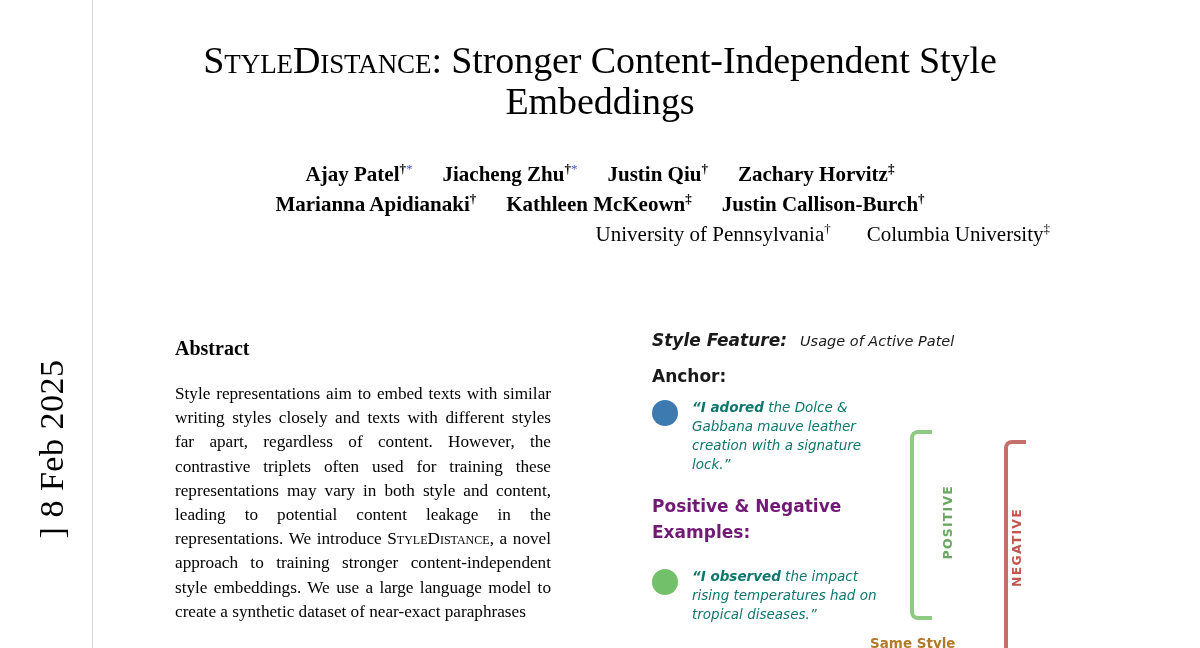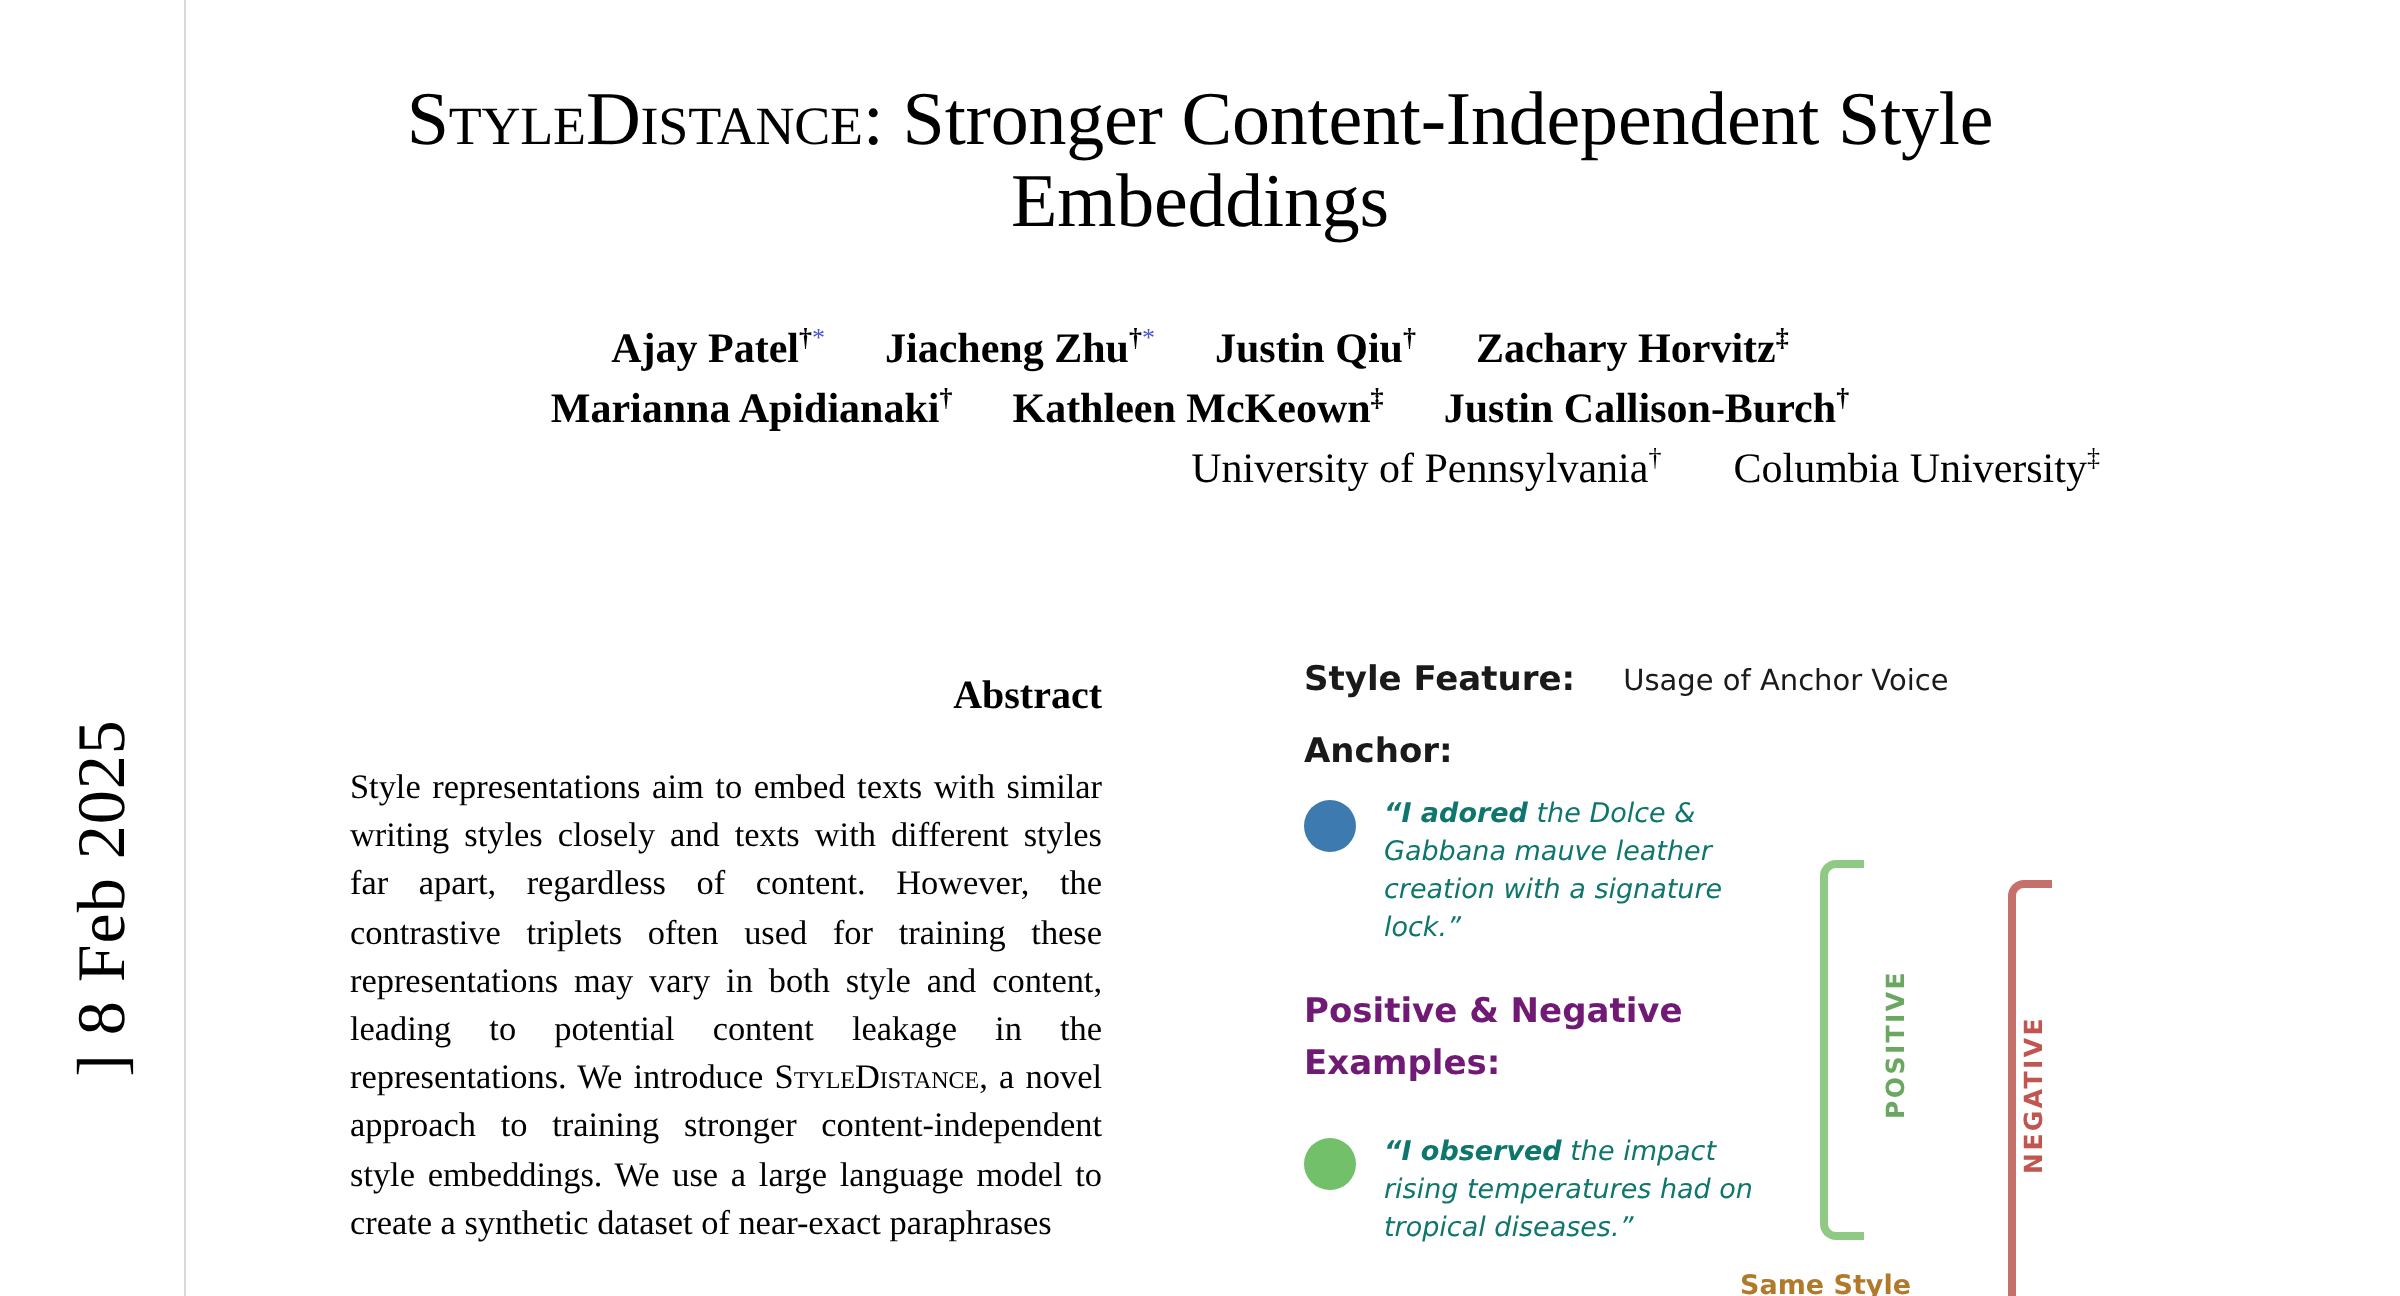--- a/index.html
+++ b/index.html
@@ -106,21 +106,21 @@
     display: inline-block;
     width: 36px;
   }
 
   
   .abstract-head {
     position: absolute;
     left: 175px;
     top: 337px;
     width: 376px;
-    text-align: right;
+    text-align: left;
     font-size: 20px;
     font-weight: bold;
   }
   .abstract-body {
     position: absolute;
     left: 175px;
     top: 382px;
     width: 376px;
     font-size: 17.2px;
     line-height: 24.2px;
@@ -136,21 +136,22 @@
   .figure {
     position: absolute;
     left: 652px;
     top: 330px;
     width: 420px;
     font-family: "DejaVu Sans", sans-serif;
   }
   .fig-row-feature {
     display: flex;
     align-items: baseline;
-    gap: 24px;
+    gap: 13px;
+    font-style: italic;
   }
   .fig-label-strong {
     font-size: 17px;
     font-weight: bold;
     color: #1a1a1a;
   }
   .fig-feature-value {
     font-size: 14.5px;
     color: #1a1a1a;
   }
@@ -271,21 +272,21 @@
 
 <div class="abstract-head">Abstract</div>
 <div class="abstract-body">
   <span>Style representations aim to embed texts with similar writing styles closely and texts with different styles far apart, regardless of content. However, the contrastive triplets often used for training these representations may vary in both style and content, leading to potential content leakage in the representations. We introduce </span><span class="sc">StyleDistance</span><span>, a novel approach to training stronger content-independent style embeddings. We use a large language model to create a synthetic dataset of near-exact paraphrases</span>
 </div>
 
 <div class="figure">
 
   <div class="fig-row-feature">
     <span class="fig-label-strong">Style Feature:</span>
-    <span class="fig-feature-value">Usage of Anchor Voice</span>
+    <span class="fig-feature-value">Usage of Active Patel</span>
   </div>
 
   <div class="fig-anchor-head">Anchor:</div>
 
   <div class="fig-example">
     <span class="dot dot-anchor"></span>
     <span class="quote"><b>“I adored</b><span> the Dolce &amp; Gabbana mauve leather creation with a signature lock.”</span></span>
   </div>
 
   <div class="fig-posneg-head">Positive &amp; Negative Examples:</div>

